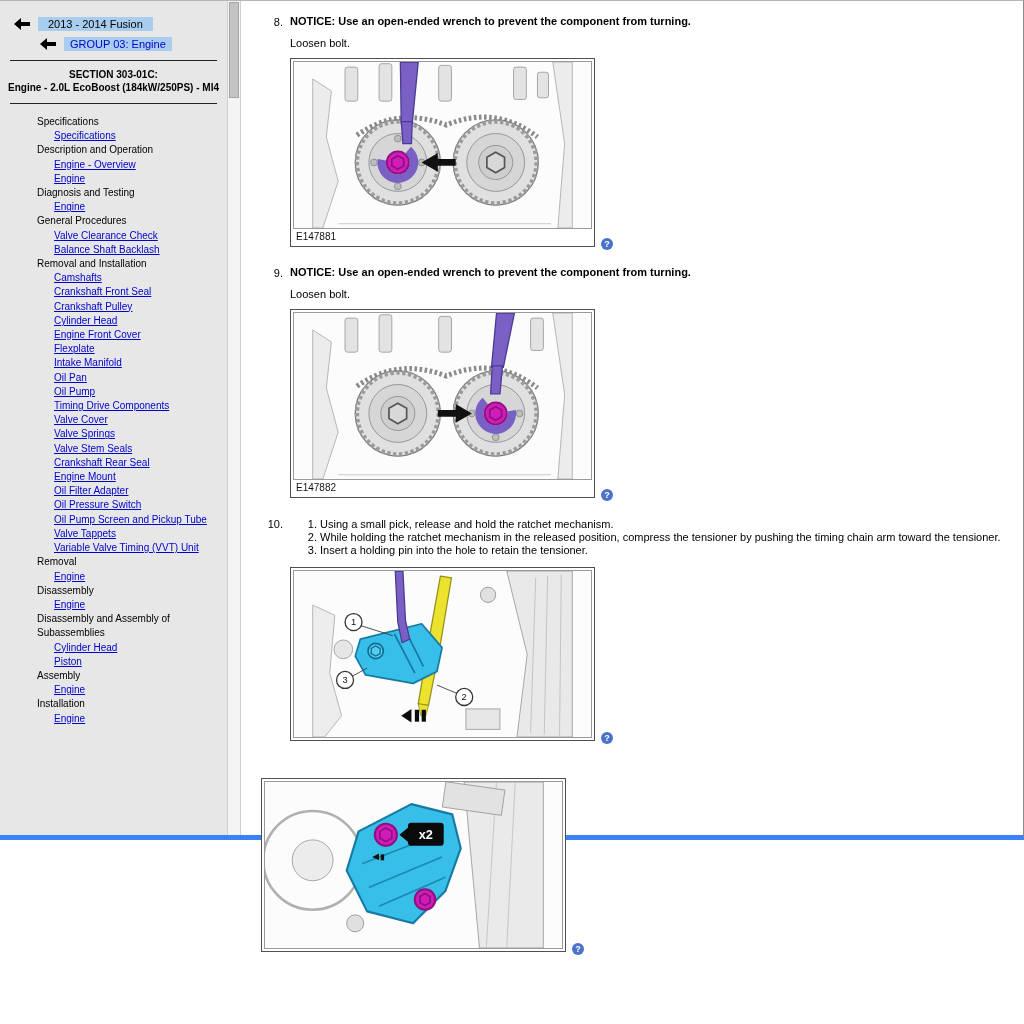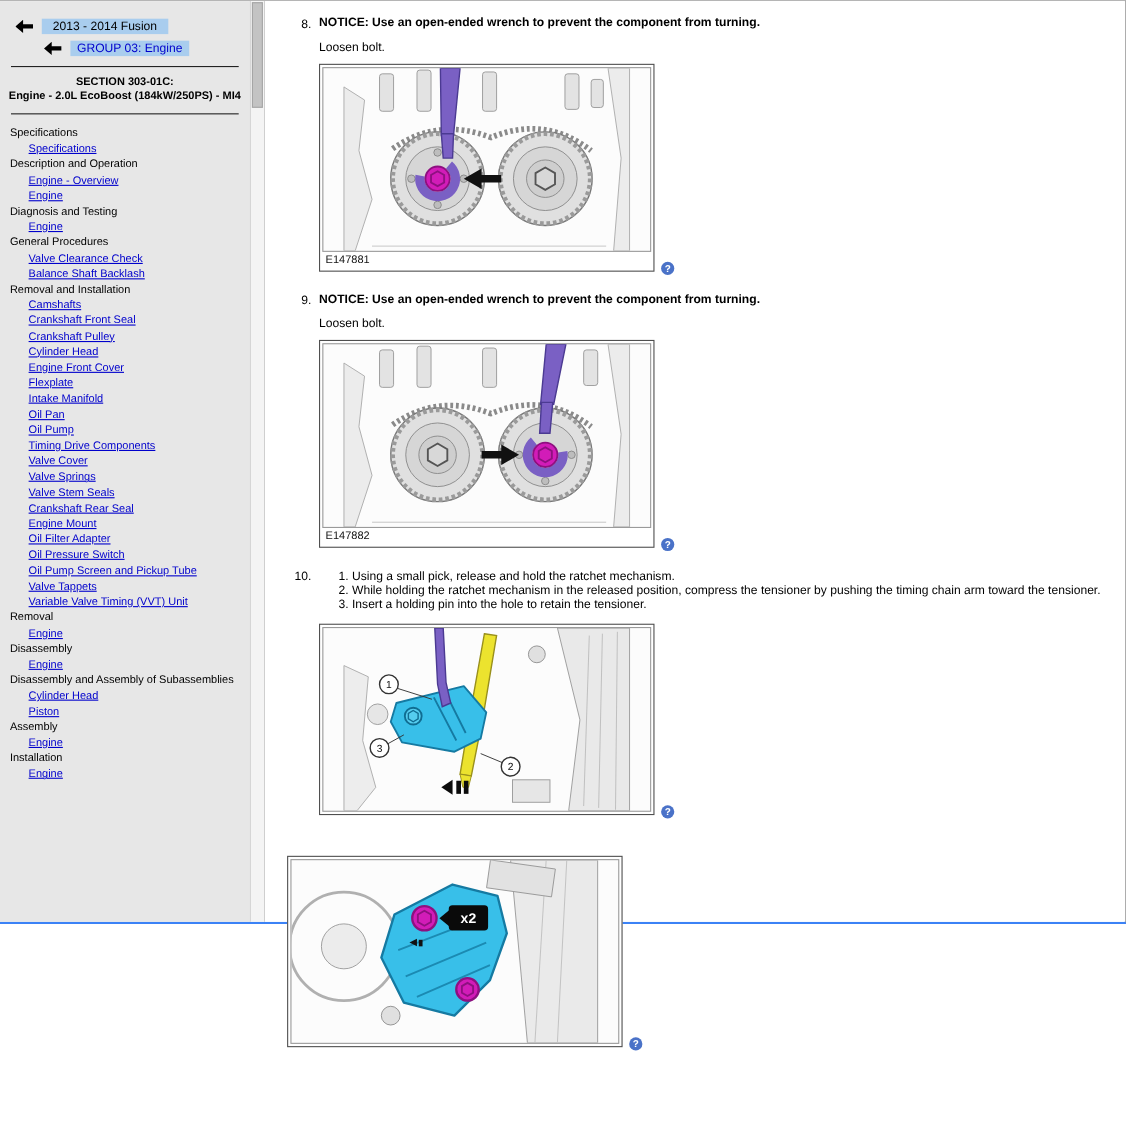--- a/index.html
+++ b/index.html
@@ -1,28 +1,28 @@
 <!DOCTYPE html>
 <html><head>
 <meta charset="utf-8">
 <style>
   * { margin:0; padding:0; box-sizing:border-box; }
   html,body { width:1024px; height:1024px; background:#fff; font-family:"Liberation Sans",sans-serif; overflow:hidden; }
-  .page { position:relative; width:1024px; height:840px; border-top:1px solid #b5b5b5; border-right:1px solid #8a8a8a; border-bottom:2px solid #3b82f6; }
+  .page { position:relative; width:1024px; height:840px; border-top:1px solid #b5b5b5; border-right:1px solid #8a8a8a; border-bottom:5px solid #3b82f6; }
 
   
   .sidebar { position:absolute; left:0; top:0; width:227px; height:100%; background:#e7e7e7; padding-top:8px; }
   .crumb-row { display:flex; align-items:center; margin:8px 0 2px 14px; }
   .crumb-row-2 { margin-left:40px; margin-top:6px; }
   .back-arrow { display:inline-flex; margin-right:8px; cursor:pointer; }
   .crumb-link { background:#a9cdee; padding:1px 10px; font-size:11px; text-decoration:none; color:#000; }
   .crumb-link-group { color:#0000cc; padding:1px 6px; }
   .side-rule { border:none; border-top:1px solid #222; margin:9px 10px 7px 10px; }
   .section-title { text-align:center; font-weight:bold; font-size:10px; line-height:13px; padding:0 6px; }
-  .side-nav { font-size:10px; line-height:14.2px; padding:4px 4px 0 9px; }
+  .side-nav { font-size:10px; line-height:14.2px; padding:4px 4px 0 9px;margin-left:28px; }
   .nav-heading { color:#000; }
   .nav-link { display:block; margin-left:17px; color:#0000cc; text-decoration:underline; }
 
   .sidebar-scrollbar { position:absolute; left:227px; top:0; width:14px; height:100%; background:#f4f4f4; border-left:1px solid #cfcfcf; border-right:1px solid #cfcfcf; cursor:pointer; }
   .scroll-thumb { width:10px; margin:1px auto 0 auto; height:96px; background:#c3c3c3; border:1px solid #a5a5a5; }
 
   
   .content { position:absolute; left:241px; top:0; right:1px; bottom:0; padding:14px 8px 8px 20px; background:#fff; }
   .step { display:flex; margin-bottom:13px; }
   .step-num { width:22px; text-align:right; margin-right:7px; font-size:11px; padding-top:1px; flex:none; }

